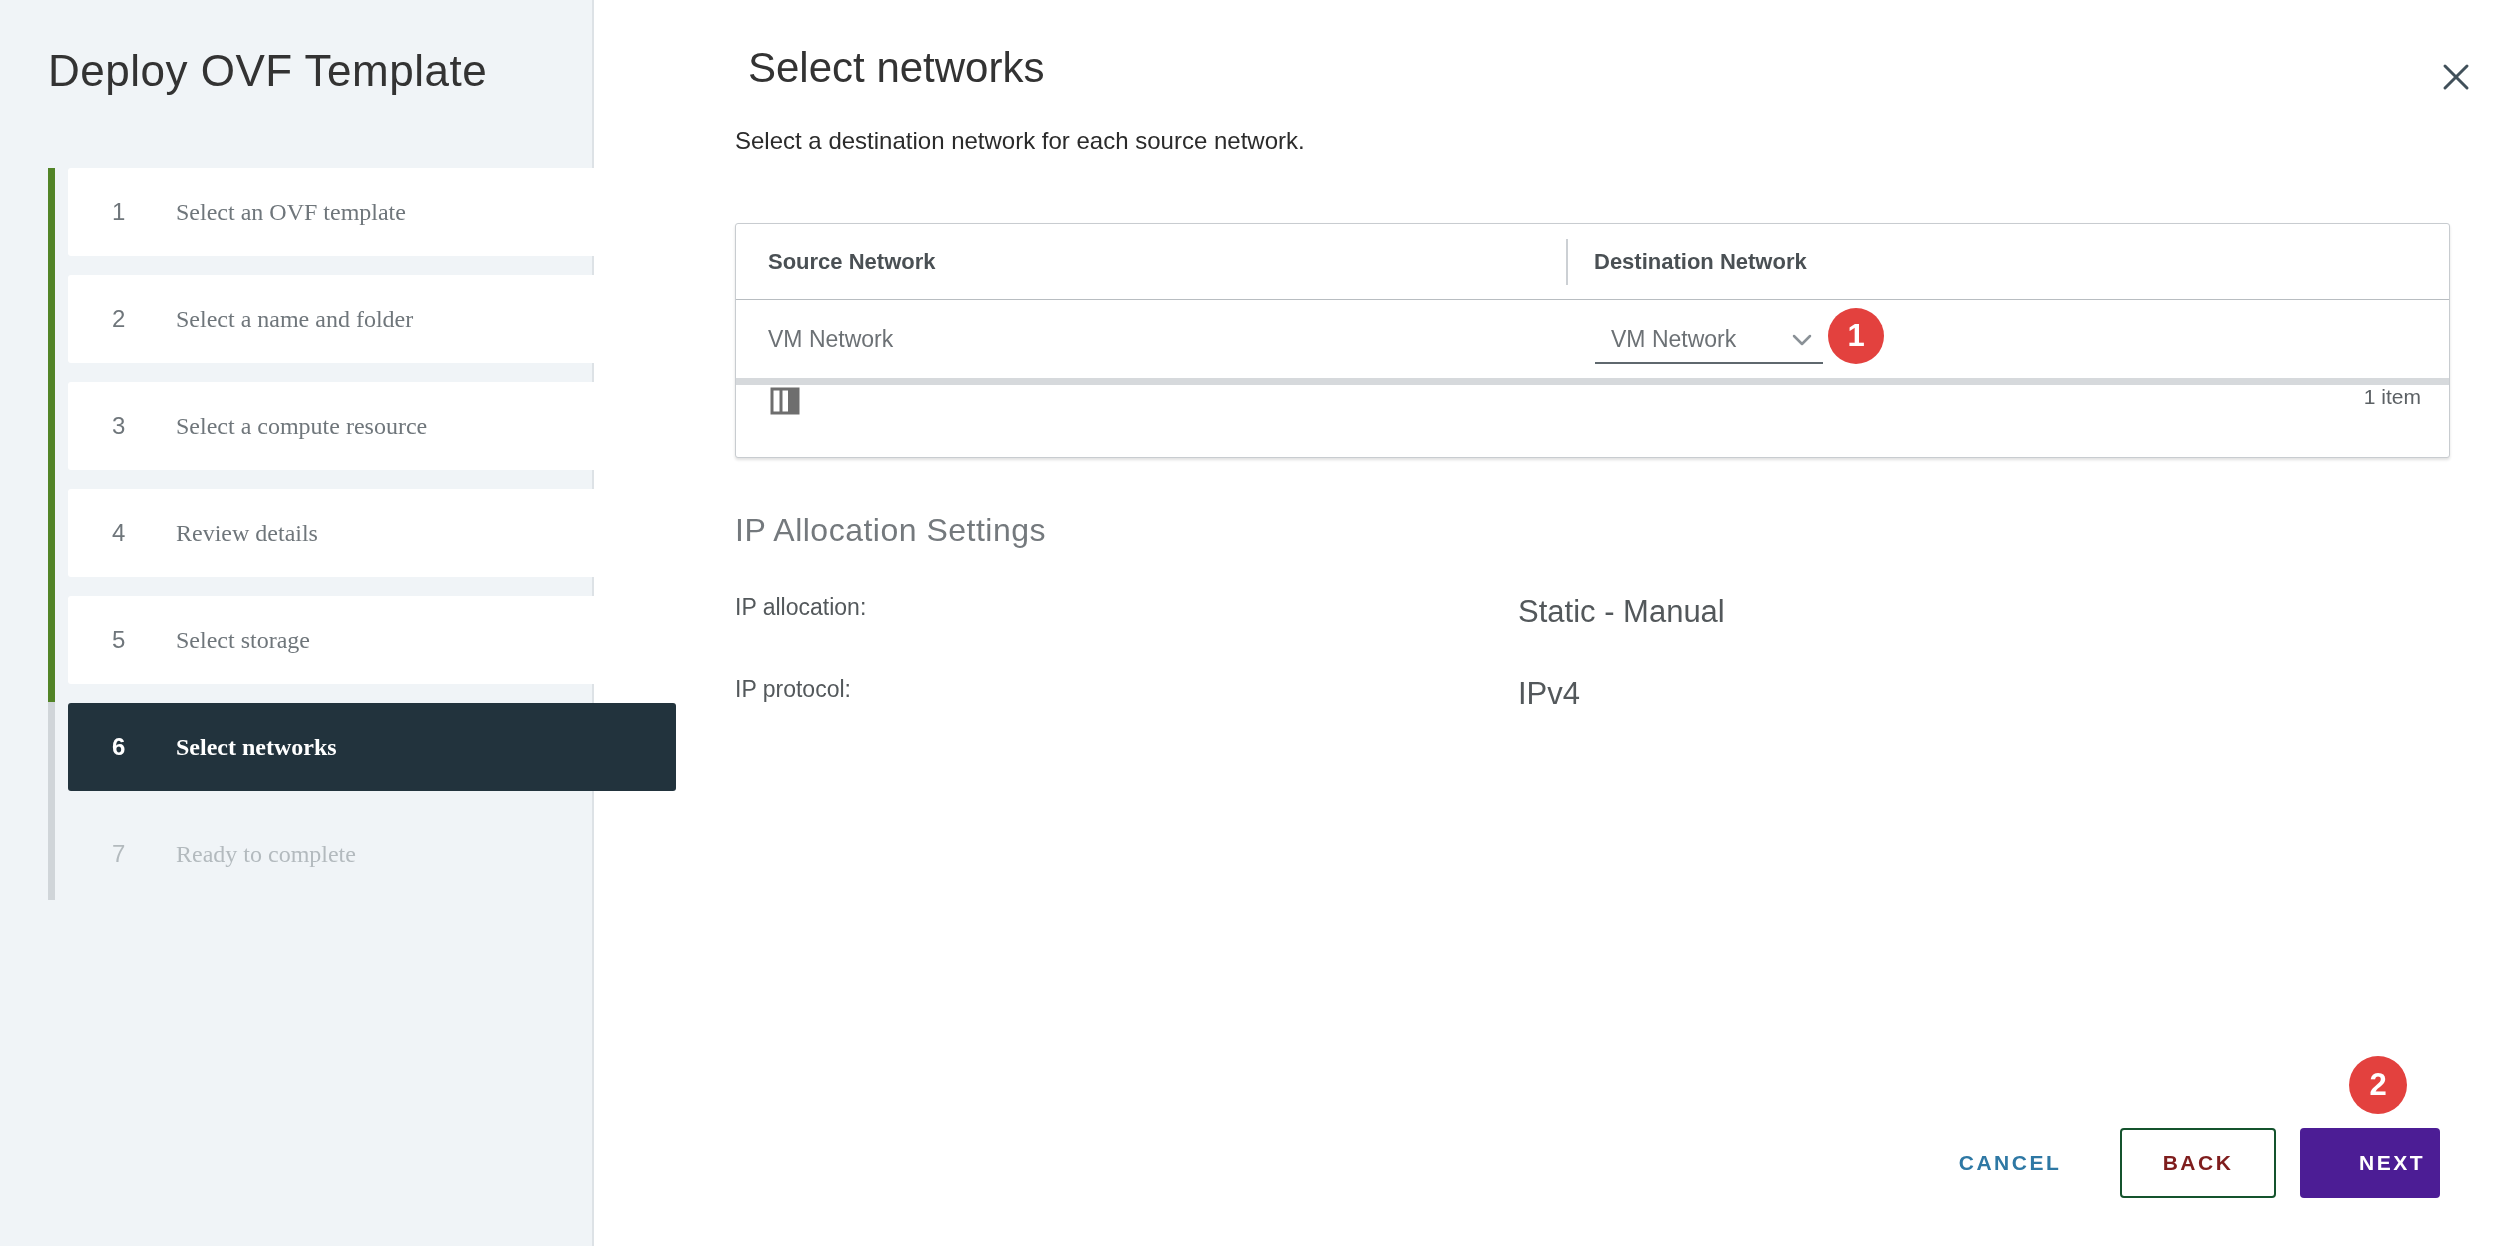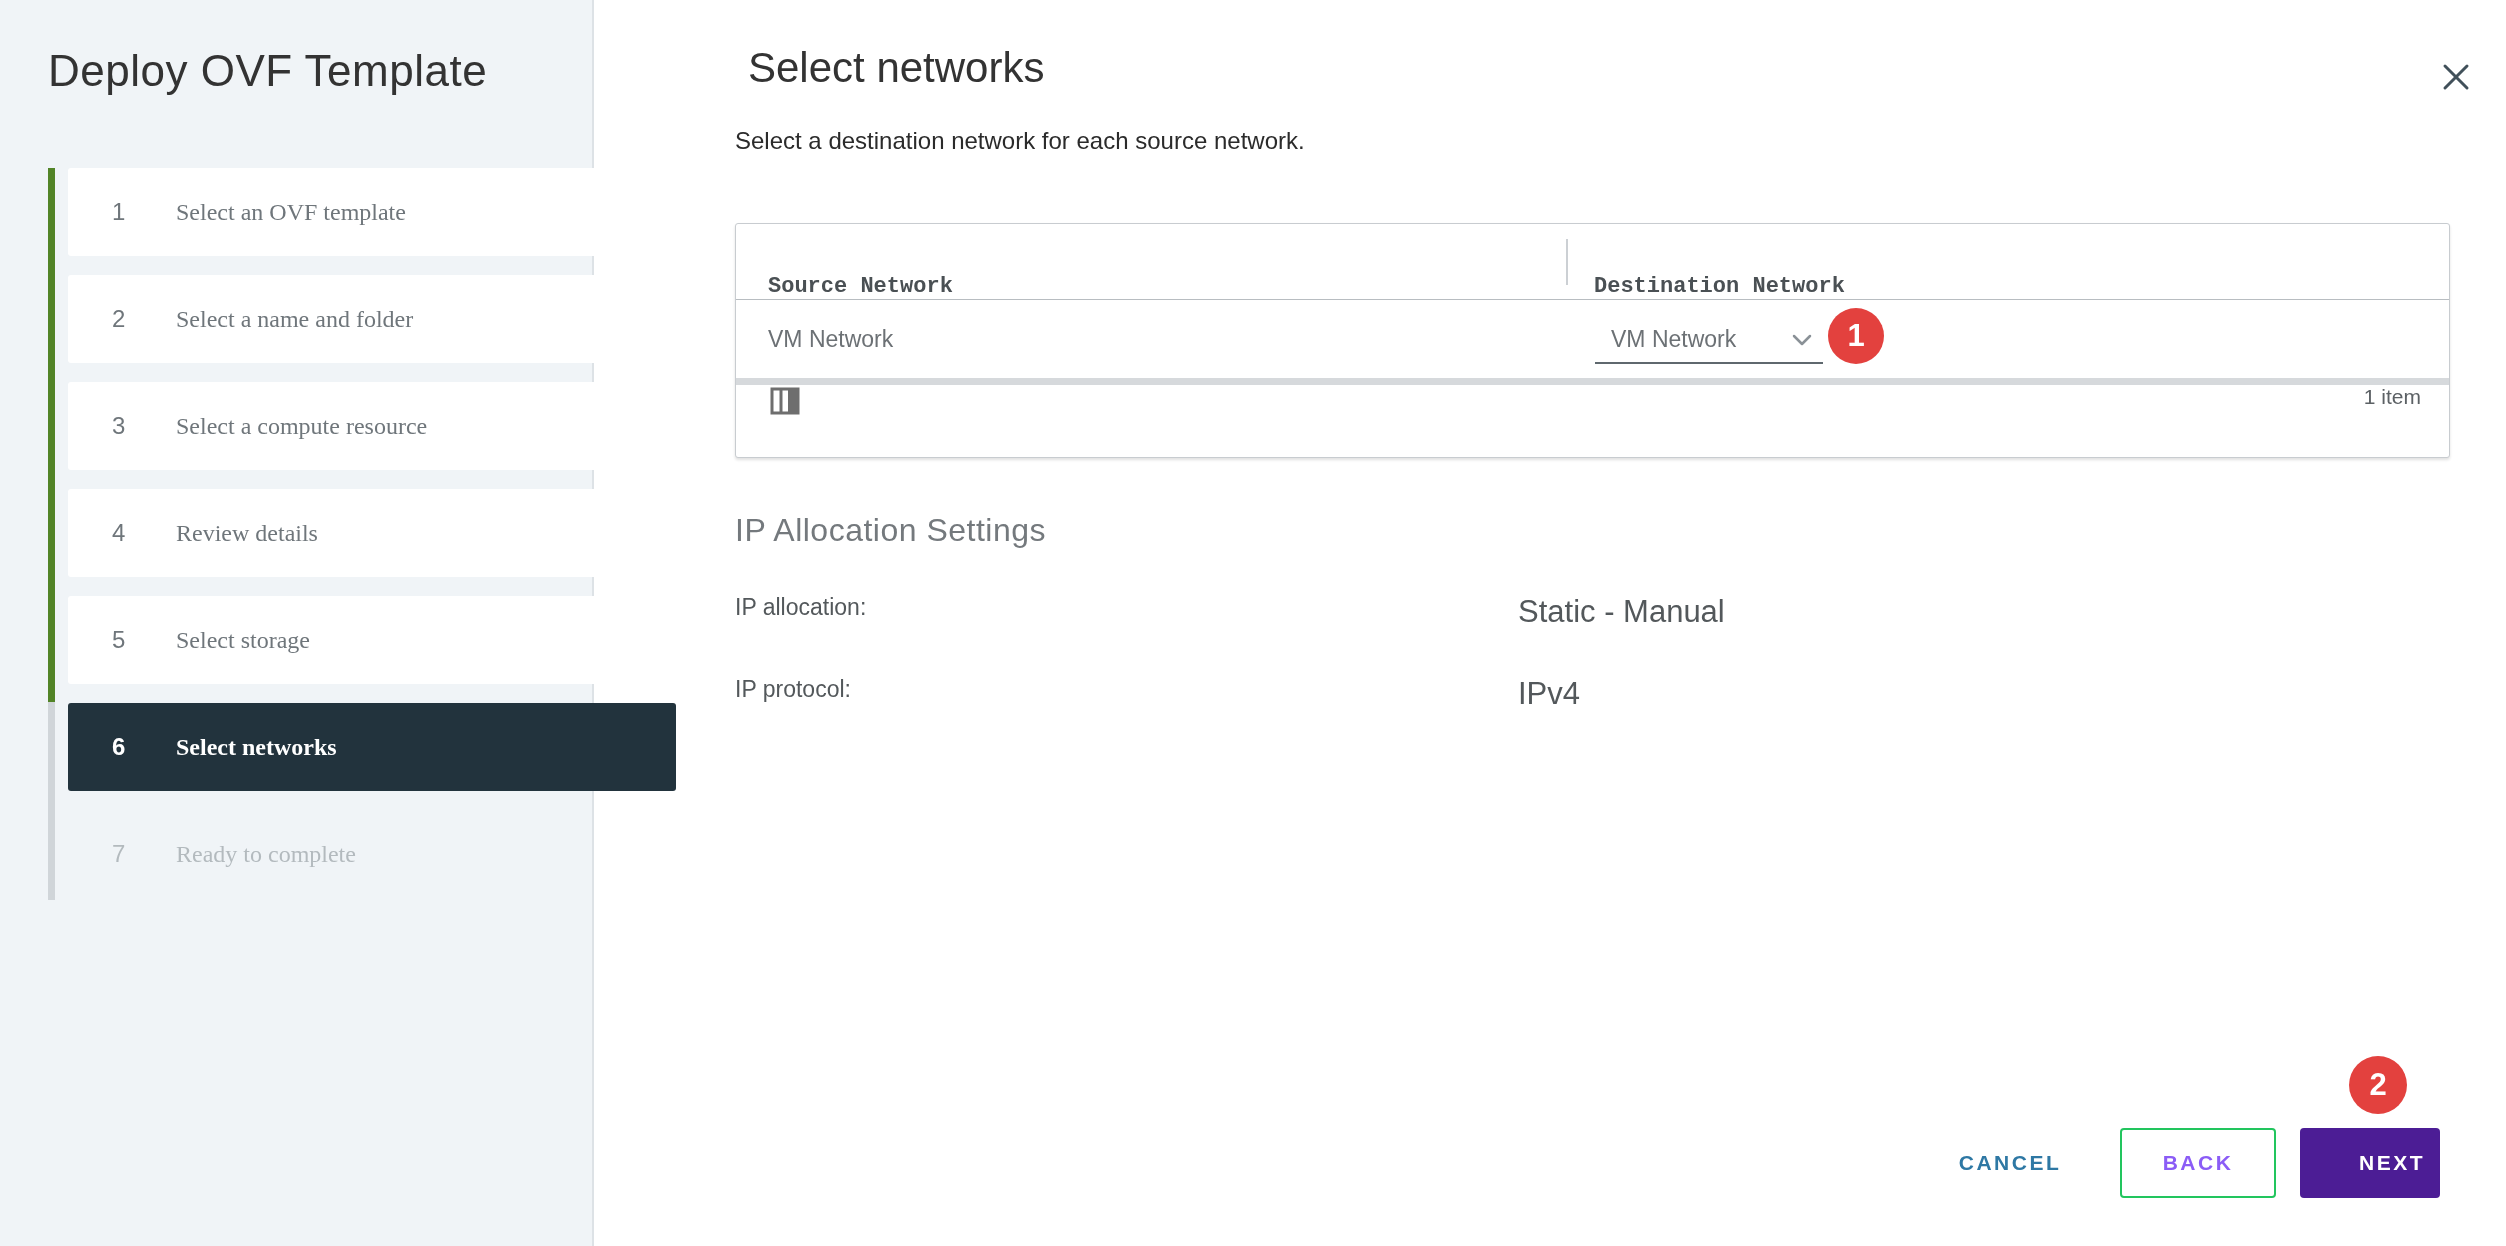--- a/index.html
+++ b/index.html
@@ -52,21 +52,21 @@
     position:absolute; left:2436px; top:58px; width:40px; height:40px;
     background:none; border:none; cursor:pointer; padding:0;
   }
 
   
   .datagrid {
     position:absolute; left:735px; top:223px; width:1715px;
     background:#fff; border:1px solid #c8ccd0; border-radius:3px;
     box-shadow:0 2px 3px rgba(0,0,0,0.12);
   }
-  .dg-header { position:relative; height:76px; border-bottom:1px solid #b8bdc1; display:flex; align-items:flex-end;font-family:Liberation Mono, monospace; }
+  .dg-header { position:relative; height:76px; border-bottom:1px solid #b8bdc1; display:flex; align-items:center; }
   .dg-header .dg-col1 { width:830px; padding-left:32px; font-size:22px; font-weight:600; color:#4a5054; }
   .dg-header .dg-col2 { padding-left:28px; font-size:22px; font-weight:600; color:#4a5054; }
   .dg-header .divider { position:absolute; left:830px; top:15px; height:46px; width:2px; background:#ccd0d4; }
   .dg-row { position:relative; height:78px; display:flex; align-items:center; }
   .dg-row .dg-col1 { width:830px; padding-left:32px; font-size:23px; color:#6c7175; }
   .dg-gap { height:7px; background:#d6d9dc; }
   .dg-select {
     position:absolute; left:859px; top:16px; width:228px; height:48px;
     display:flex; align-items:center; justify-content:space-between;
     padding:0 10px 0 16px; border-bottom:2px solid #5f686e;
@@ -97,21 +97,21 @@
 
   
   .btn {
     position:absolute; top:1128px; height:70px;
     font-family:"Liberation Sans", sans-serif;
     font-size:21px; letter-spacing:2.5px; font-weight:700;
     display:flex; align-items:center; justify-content:center;
     border-radius:4px; cursor:pointer;
   }
   .btn-cancel { left:1930px; width:160px; background:none; border:none; color:#2e78a4; }
-  .btn-back   { left:2120px; width:156px; background:#fff; border:2px solid #22c55e; color:#8b5cf6; }
+  .btn-back   { left:2120px; width:156px; background:#fff; border:2px solid #14532d; color:#7f1d1d; }
   .btn-next   { left:2300px; width:140px; background:#4c1d95; border:none; color:#ffffff;padding-left:44px; }
 </style>
 </head>
 <body>
 
 <div id="screen">
 
   <aside class="sidebar">
     <div class="wizard-title">Deploy OVF Template</div>
     <div class="progress-done"></div>

